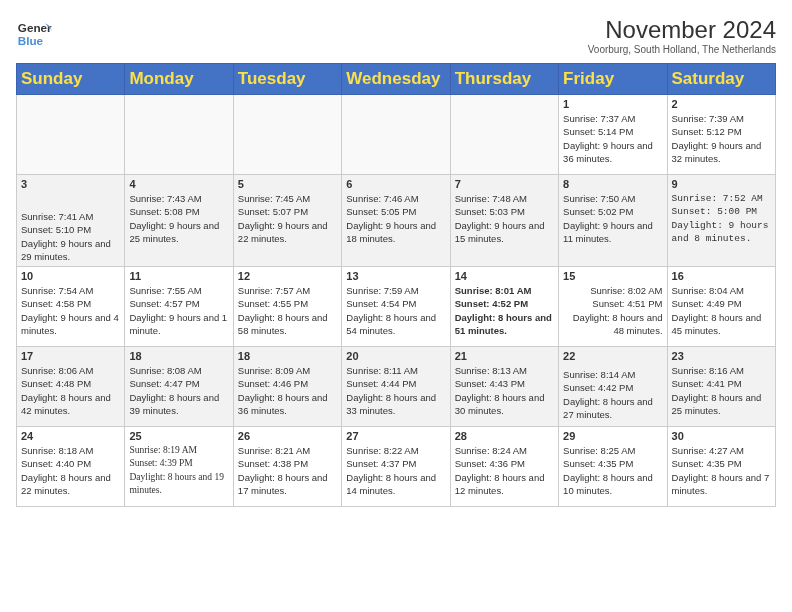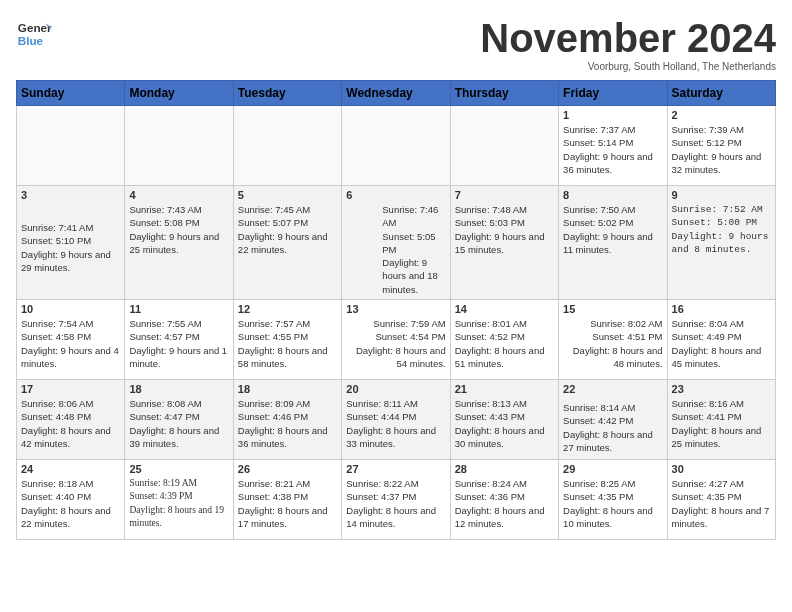--- a/index.html
+++ b/index.html
@@ -22,37 +22,37 @@
       gap: 4px;
     }
     .logo-icon {
       width: 36px;
       height: 36px;
     }
     .title-block {
       text-align: right;
     }
     .month-title {
-      font-size: 40px;
-      font-weight: bold;
+      font-size: 24px;
+      font-weight: normal;
       color: #333;
     }
     .location-subtitle {
       font-size: 10px;
       color: #555;
     }
     table {
       width: 100%;
       border-collapse: collapse;
       table-layout: fixed;
     }
     thead th {
       background-color: #4472c4;
-      color: #000000;
-      font-size: 12px;
+      color: #fde047;
+      font-size: 17px;
       font-weight: bold;
       padding: 5px 4px;
       text-align: left;
       border: 1px solid #3a62b0;
     }
     td {
       border: 1px solid #ccc;
       vertical-align: top;
       padding: 3px 4px;
       font-size: 9.5px;
@@ -139,21 +139,21 @@
 Daylight: 9 hours and 25 minutes.</div>
         </td>
         <td>
           <span class="day-num">5</span>
           <div class="cell-text" style="white-space: pre-line;">Sunrise: 7:45 AM
 Sunset: 5:07 PM
 Daylight: 9 hours and 22 minutes.</div>
         </td>
         <td>
           <span class="day-num">6</span>
-          <div class="cell-text" style="white-space: pre-line; margin-left: 36px;">Sunrise: 7:46 AM
+          <div class="cell-text" style="white-space: pre-line;">Sunrise: 7:46 AM
 Sunset: 5:05 PM
 Daylight: 9 hours and 18 minutes.</div>
         </td>
         <td>
           <span class="day-num">7</span>
           <div class="cell-text" style="white-space: pre-line;">Sunrise: 7:48 AM
 Sunset: 5:03 PM
 Daylight: 9 hours and 15 minutes.</div>
         </td>
         <td>
@@ -183,27 +183,27 @@
 Daylight: 9 hours and 1 minute.</div>
         </td>
         <td>
           <span class="day-num">12</span>
           <div class="cell-text" style="white-space: pre-line;">Sunrise: 7:57 AM
 Sunset: 4:55 PM
 Daylight: 8 hours and 58 minutes.</div>
         </td>
         <td>
           <span class="day-num">13</span>
-          <div class="cell-text" style="white-space: pre-line; text-align: right;">Sunrise: 7:59 AM
+          <div class="cell-text" style="white-space: pre-line;">Sunrise: 7:59 AM
 Sunset: 4:54 PM
 Daylight: 8 hours and 54 minutes.</div>
         </td>
         <td>
           <span class="day-num">14</span>
-          <div class="cell-text" style="white-space: pre-line;">Sunrise: 8:01 AM
+          <div class="cell-text" style="white-space: pre-line; font-weight: bold;">Sunrise: 8:01 AM
 Sunset: 4:52 PM
 Daylight: 8 hours and 51 minutes.</div>
         </td>
         <td>
           <span class="day-num">15</span>
           <div class="cell-text" style="white-space: pre-line; text-align: right;">Sunrise: 8:02 AM
 Sunset: 4:51 PM
 Daylight: 8 hours and 48 minutes.</div>
         </td>
         <td>

